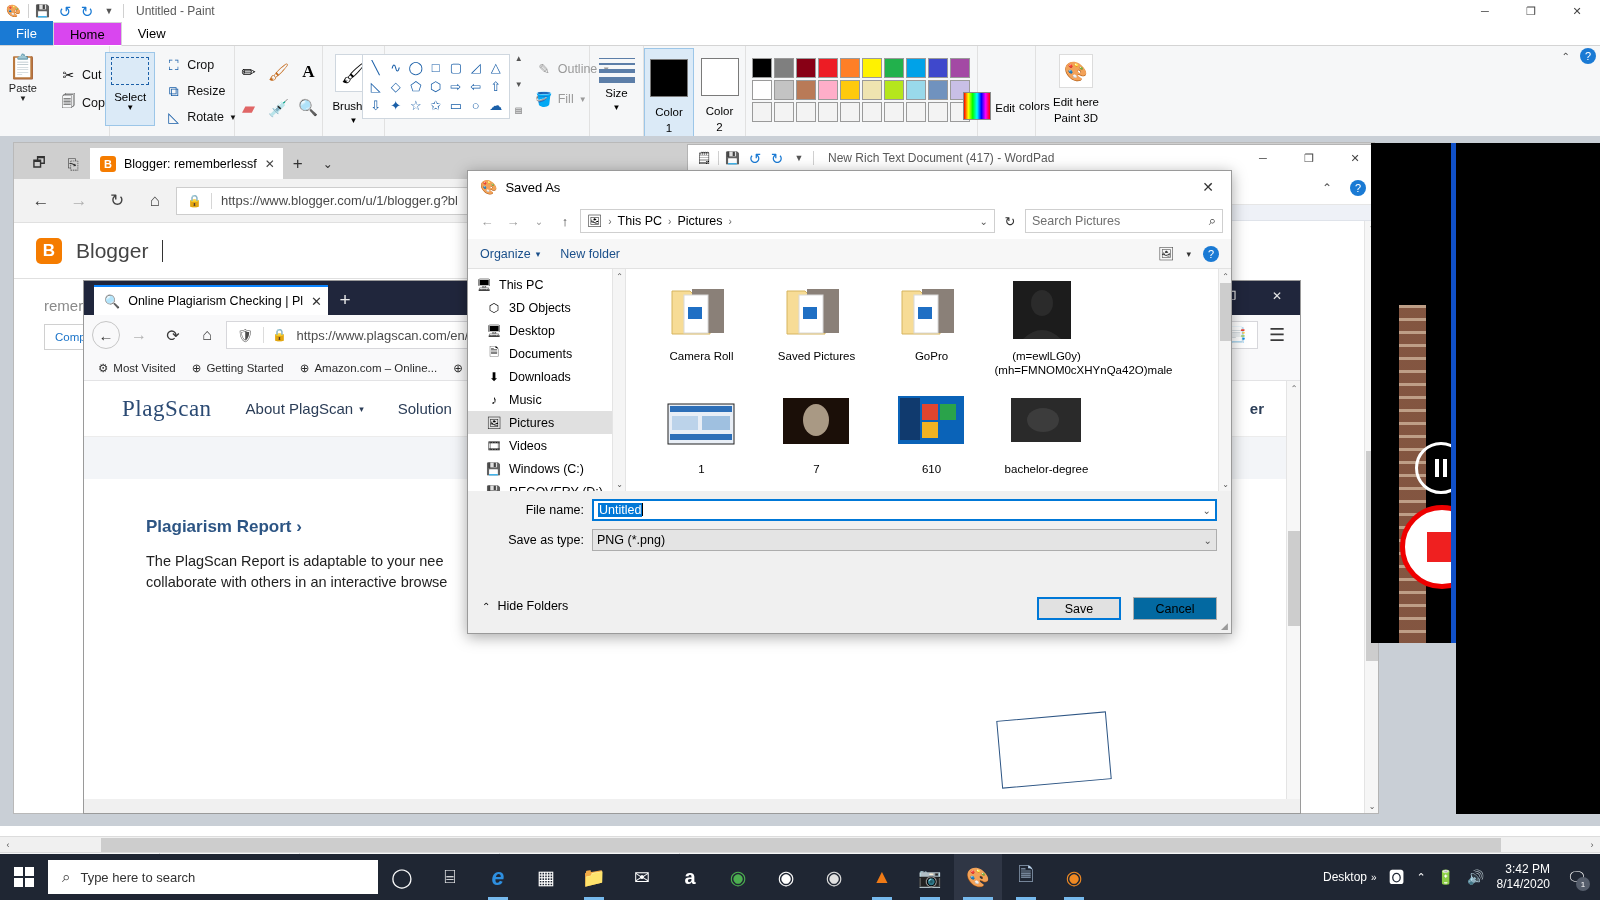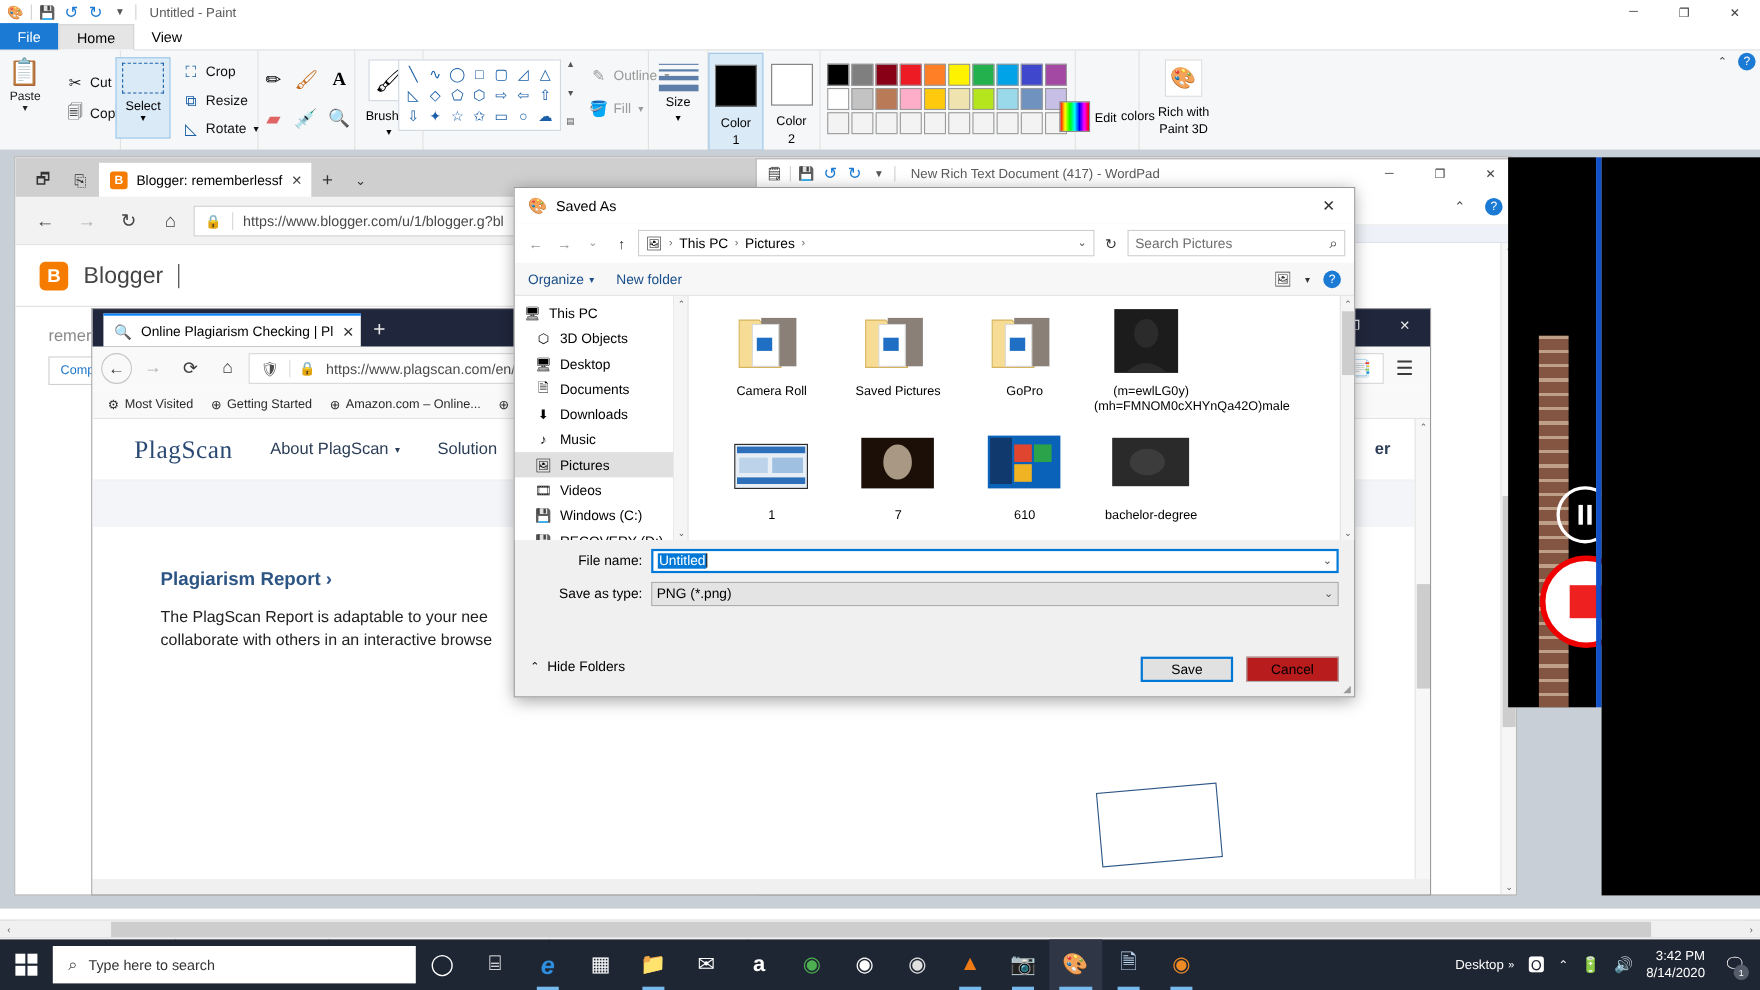--- a/index.html
+++ b/index.html
@@ -17,21 +17,21 @@
   .paint-title { font-size:12px; color:#5a5a5a; margin-left:6px; }
   .title-caption { position:absolute; right:0; top:0; display:flex; }
   .cap-btn { width:46px; height:22px; display:flex; align-items:center; justify-content:center;
     font-size:11px; color:#444; }
   .sep { width:1px; height:14px; background:#d0d0d0; }
 
   .ribbon-tabs { height:24px; display:flex; align-items:flex-end; background:#fff;
     border-bottom:1px solid #d4d4d4; }
   .rtab { height:24px; padding:0 16px; font-size:13px; display:flex; align-items:center; }
   .rtab.file { background:#1a7ad4; color:#fff; }
-  .rtab.active { background:#e5e5e5; border:1px solid #d4d4d4; border-bottom:1px solid #fff;
+  .rtab.active { background:#d946ef; border:1px solid #d4d4d4; border-bottom:1px solid #fff;
     position:relative; top:1px; }
 
   .ribbon { height:110px; background:#f6f7f8; border-bottom:1px solid #d4d4d4;
     display:flex; align-items:stretch; position:relative; }
   .rgroup { display:flex; flex-direction:column; align-items:center; position:relative;
     padding:2px 6px 0 6px; border-right:1px solid #e1e1e1; }
   .rgroup-label { position:absolute; bottom:2px; left:0; right:0; text-align:center;
     font-size:11px; color:#444; }
   .rgroup-body { flex:1; display:flex; align-items:flex-start; padding-top:4px; gap:4px; }
 
@@ -211,21 +211,21 @@
     justify-content:space-between; padding:0 4px 0 4px; font-size:12.5px; }
   .field-ctl.name { border:2px solid #0078d7; background:#fff; }
   .field-ctl.type { border:1px solid #adadad; background:#e4e4e4; }
   .selected-text { background:#0078d7; color:#fff; padding:0 1px; }
   .caretline { display:inline-block; width:1px; height:13px; background:#000; vertical-align:-2px; }
 
   .sa-footer { position:absolute; left:0; right:0; bottom:0; height:60px; }
   .hide-folders { position:absolute; left:14px; top:26px; display:flex; align-items:center; gap:7px;
     font-size:12.5px; }
   .btn { width:84px; height:23px; font-size:12.5px; display:flex; align-items:center;
-    justify-content:center; background:#b91c1c; border:1px solid #adadad; }
+    justify-content:center; background:#0369a1; border:1px solid #adadad; }
   .btn.primary { border:2px solid #0078d7; background:#e1e1e1; }
   .sa-btns { position:absolute; right:14px; top:24px; display:flex; gap:12px; }
   .grip { position:absolute; right:3px; bottom:2px; font-size:9px; color:#9a9a9a; }
 
   
   #recorder { position:absolute; left:1371px; top:143px; width:80px; height:500px; background:#000; }
   .rec-wall { position:absolute; left:1399px; top:305px; width:27px; height:338px;
     background:repeating-linear-gradient(0deg,#8a5a44 0 10px,#c8a78e 10px 13px); opacity:.95; }
   .pausebtn { position:absolute; left:1415px; top:442px; width:52px; height:52px; border-radius:50%;
     border:3px solid #fff; display:flex; align-items:center; justify-content:center; }
@@ -469,21 +469,21 @@
       <div class="rgroup-body" style="flex-direction:row;align-items:center;padding-top:8px">
         <div class="editcolors"></div>
         <div style="font-size:11.5px;margin-top:5px">Edit</div>
         <div style="font-size:11.5px">colors</div>
       </div>
     </div>
 
     <div class="rgroup" style="width:80px;border-right:none">
       <div class="rgroup-body" style="flex-direction:column;align-items:center;padding-top:6px">
         <div style="width:34px;height:34px;border:1px solid #dcdcdc;background:#fff;display:flex;align-items:center;justify-content:center;font-size:19px">🎨</div>
-        <div style="font-size:11.5px;margin-top:4px">Rich with</div>
+        <div style="font-size:11.5px;margin-top:4px">Edit here</div>
         <div style="font-size:11.5px">Paint 3D</div>
       </div>
     </div>
 
     <div class="ribbon-right">
       <span style="font-size:10px;color:#444">⌃</span>
       <span class="help-circ">?</span>
     </div>
   </div>
 

